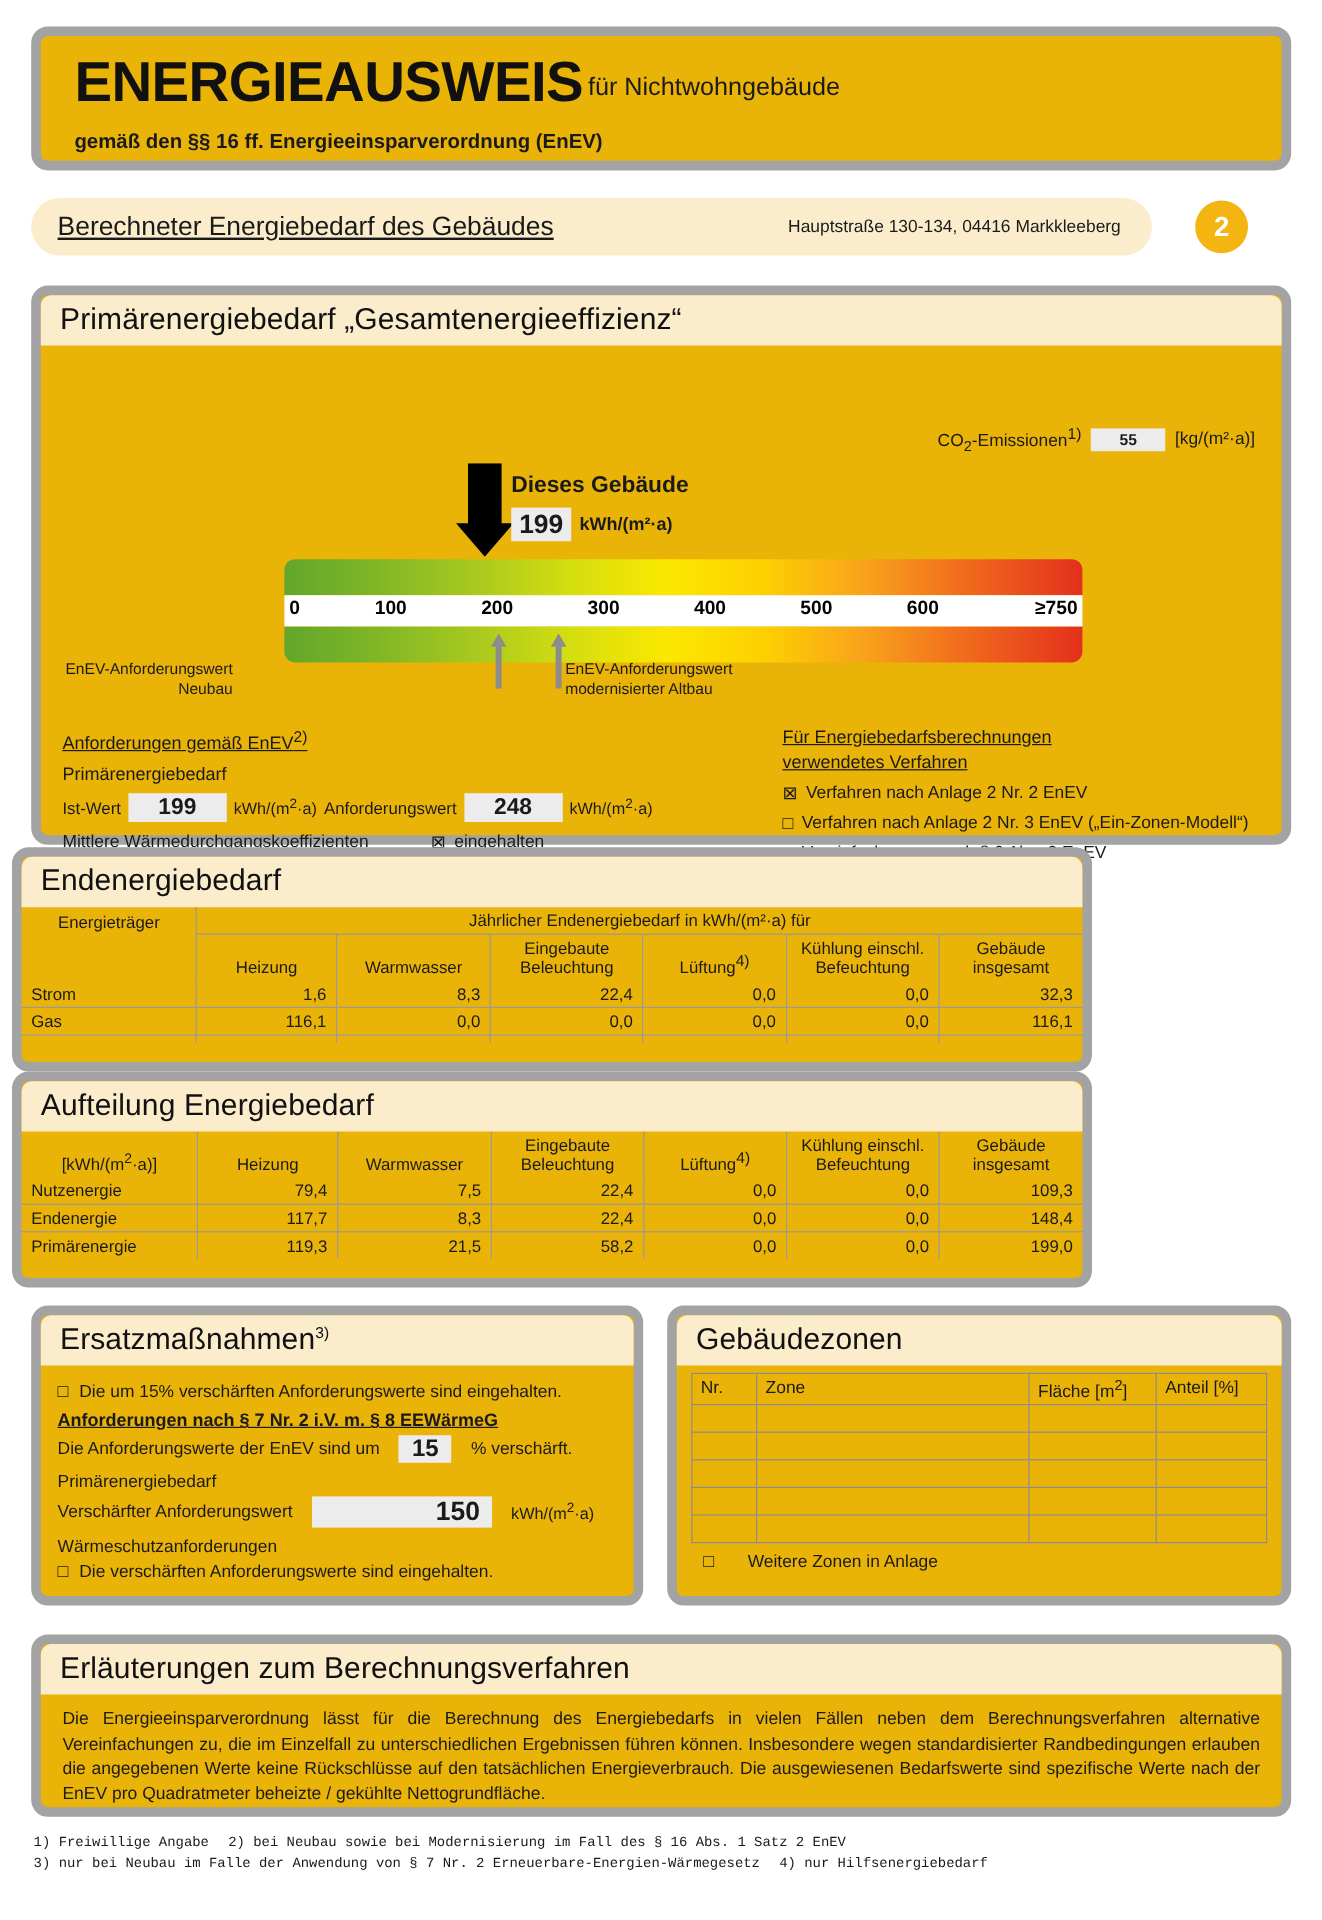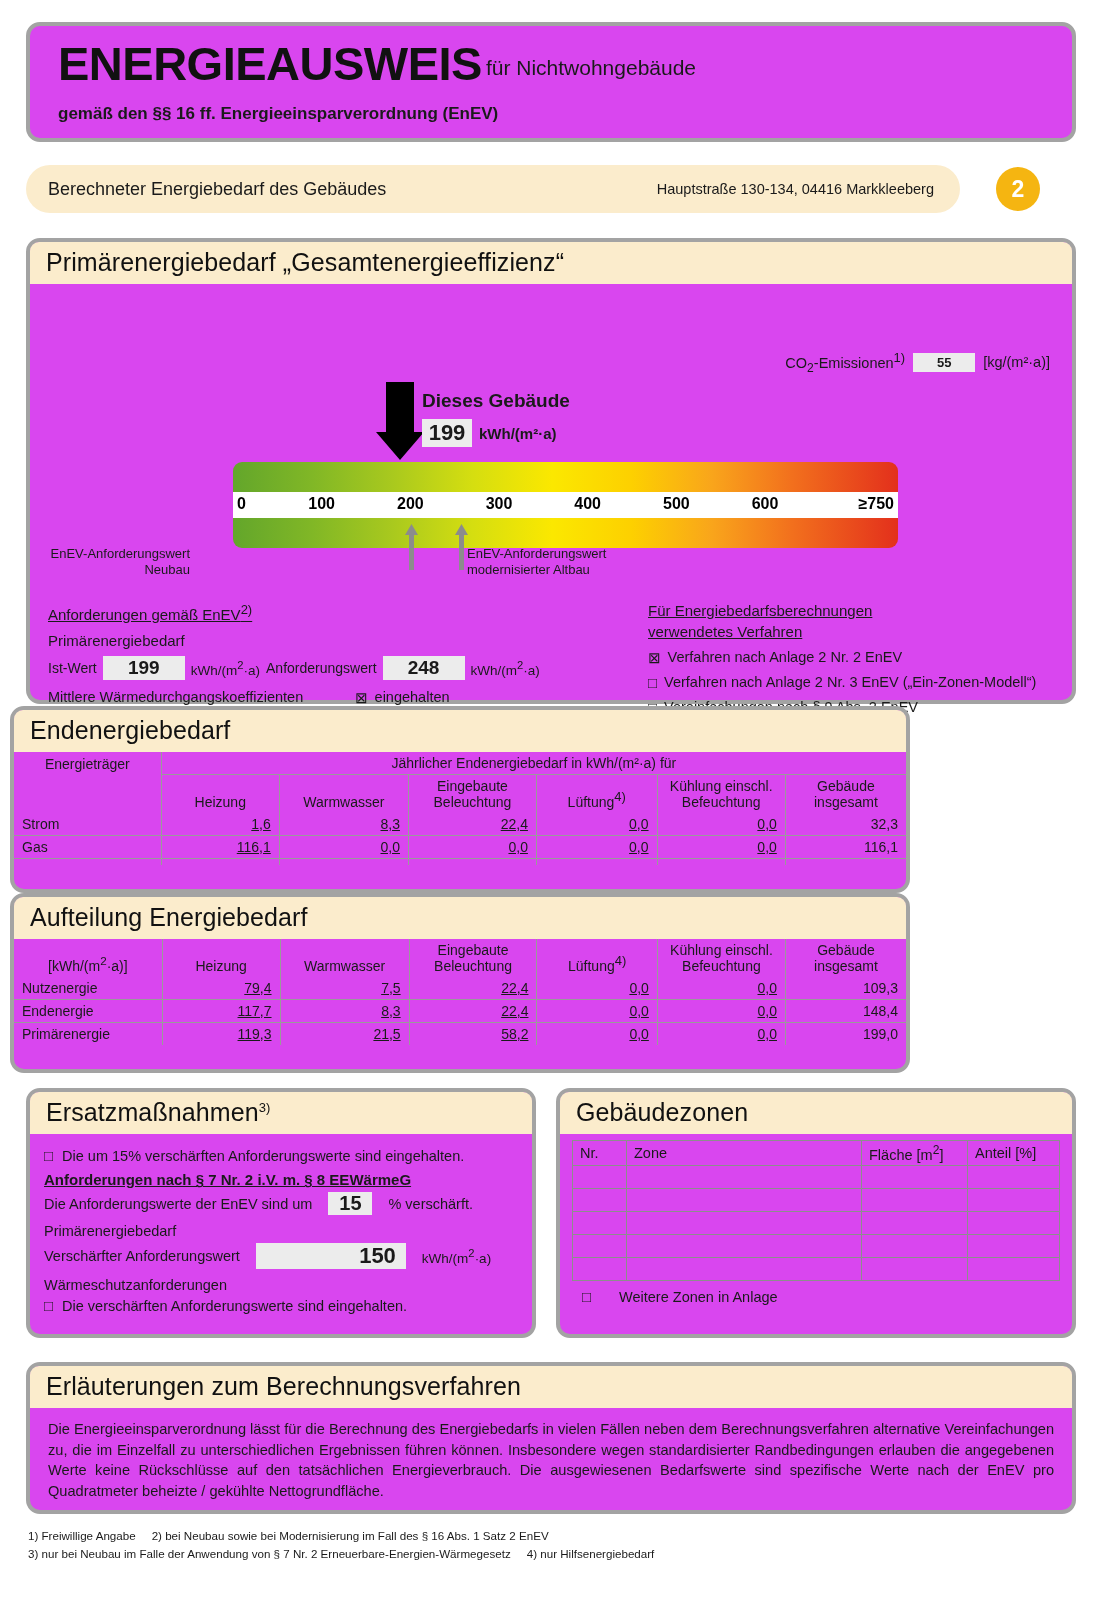--- a/index.html
+++ b/index.html
@@ -9,23 +9,23 @@
     height: 1600px;
     background: #ffffff;
     font-family: "Liberation Sans", sans-serif;
     color: #1a1a1a;
     position: relative;
     overflow: hidden;
   }
 
   
   .panel {
-    border: 4px solid #a3a3a3;
+    border: 8px solid #a3a3a3;
     border-radius: 14px;
-    background: #d946ef;
+    background: #eab308;
     position: absolute;
   }
   .panel-head {
     background: #fbeccc;
     border-radius: 9px 9px 0 0;
     padding: 6px 16px 7px 16px;
   }
   .panel-title {
     font-size: 25px;
     font-weight: 400;
@@ -46,21 +46,21 @@
     margin-left: 4px; vertical-align: 5px;
   }
   .title-line2 { font-size: 17px; font-weight: 600; margin-top: 17px; }
 
   
   #addrBar {
     position: absolute; left: 26px; top: 165px; width: 934px; height: 48px;
     background: #fbeccc; border-radius: 24px; display: flex;
     align-items: center; justify-content: space-between; padding: 0 26px 0 22px;
   }
-  #addrBar .bar-title { font-size: 18px; }
+  #addrBar .bar-title { font-size: 22px; text-decoration: underline; }
   #addrBar .bar-addr { font-size: 14.5px; }
   #pageBadge {
     position: absolute; left: 996px; top: 167px; width: 44px; height: 44px;
     border-radius: 50%; background: #f5b511; color: #fff;
     font-size: 23px; font-weight: 700; display: flex;
     align-items: center; justify-content: center;
   }
 
   
   #primaryPanel { left: 26px; top: 238px; width: 1050px; height: 466px; }
@@ -134,21 +134,21 @@
   table.dt th, table.dt td {
     border-right: 1px solid #9a9a9a;
     border-bottom: 1px solid #9a9a9a;
     padding: 3px 8px;
     font-weight: 400;
   }
   table.dt th { text-align: center; vertical-align: bottom; }
   table.dt tr > *:last-child { border-right: none; }
   table.dt tr:last-child > * { border-bottom: none; }
   .spanhead { border-bottom: 1px solid #9a9a9a; text-align: center; padding: 3px 0 2px 0; font-size: 14px; }
-  td.num { text-align: right; text-decoration: underline; }
+  td.num { text-align: right; }
   td.tot { text-align: right; font-weight: 700; }
   td.lbl { text-align: left; }
   .c-energietraeger { width: 175px; }
   .c-data { width: 148px; }
   .c-total { width: 145px; }
 
   
   #ersatzPanel { left: 26px; top: 1088px; width: 510px; height: 250px; }
   #zonenPanel { left: 556px; top: 1088px; width: 520px; height: 250px; }
   .pbody { padding: 9px 14px 0 14px; font-size: 14.5px; }
@@ -170,21 +170,21 @@
 
   
   #explPanel { left: 26px; top: 1362px; width: 1050px; height: 152px; }
   #explText {
     padding: 11px 18px 0 18px; font-size: 14.6px; line-height: 1.42;
     text-align: justify;
   }
 
   #footnotes {
     position: absolute; left: 28px; top: 1527px; width: 1040px;
-    font-size: 11.6px; line-height: 1.55;
+    font-size: 11.6px; line-height: 1.55; font-family: Liberation Mono, monospace;
   }
   .fn-line { white-space: nowrap; }
   .fn-gap { display: inline-block; width: 16px; }
 </style>
 </head>
 <body>
 
 <div class="panel" id="titleBox">
   <div id="titleInner">
     <div>

